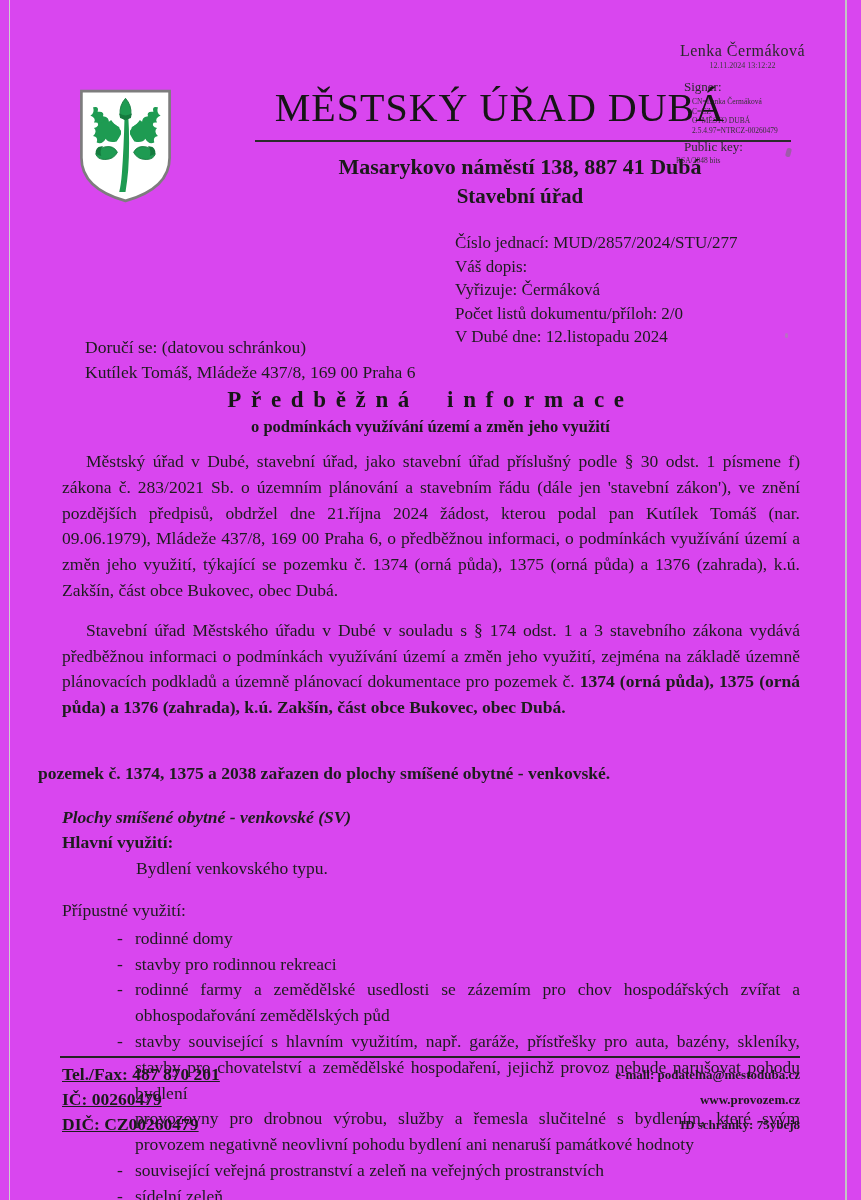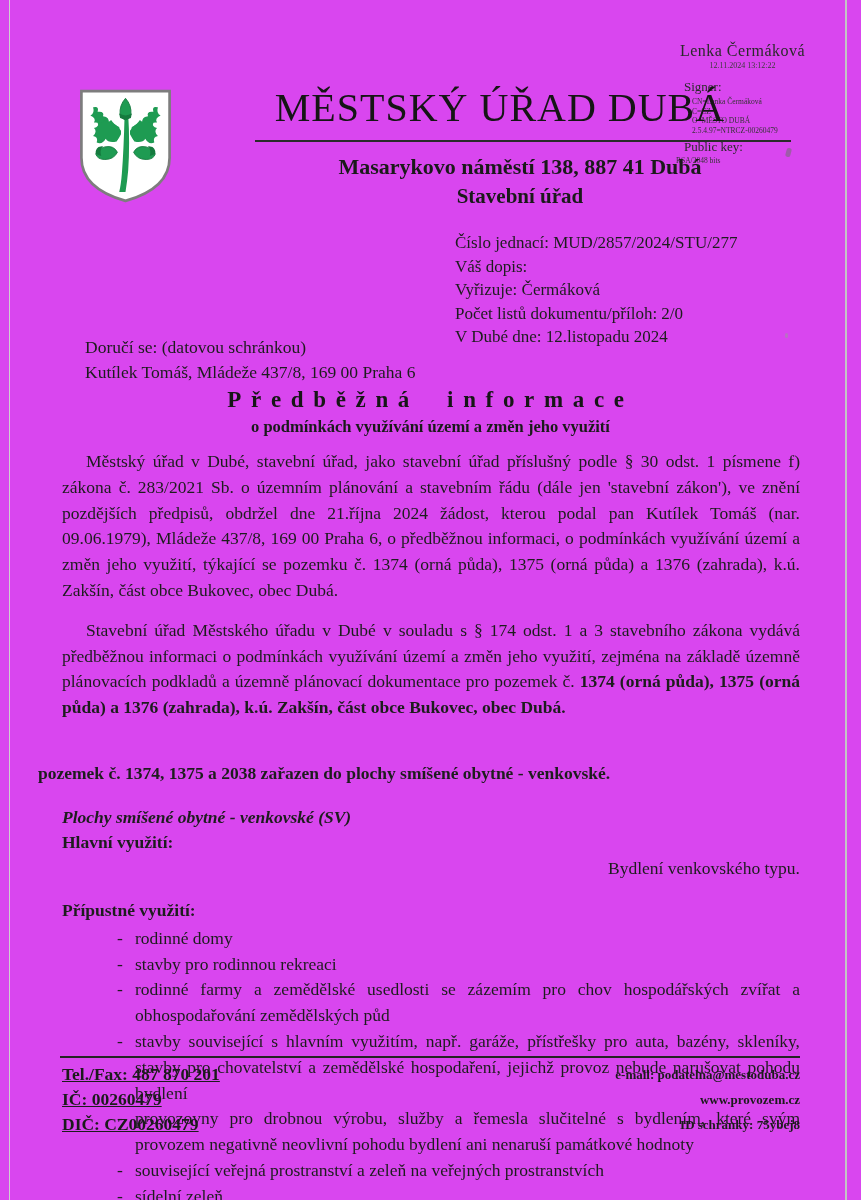--- a/index.html
+++ b/index.html
@@ -89,23 +89,23 @@
   
   .body-copy {
     position: absolute; left: 62px; top: 449px; width: 738px;
     font-size: 17.5px; line-height: 25.8px; text-align: justify; color: #1d1d1d;
   }
   .para { margin-bottom: 14px; }
   .para.indent { text-indent: 24px; }
   .bold { font-weight: bold; }
   .section-head-italic { font-weight: bold; font-style: italic; font-size: 17.5px; }
   .section-head { font-weight: bold; }
-  .indented-line { margin-left: 74px; text-align: right; }
+  .indented-line { margin-left: 74px; text-align: left; }
   .zone-block { margin-top: 18px; margin-bottom: 16px; }
-  .list-head { font-weight: bold; margin-top: 16px; }
+  .list-head { font-weight: normal; margin-top: 16px; }
   .dash-list { margin-top: 2px; }
   .li { display: flex; }
   .li .dash { width: 30px; min-width: 30px; text-align: center; margin-left: 43px; }
   .li .li-text { flex: 1; text-align: justify; }
 
   
   .footer-rule {
     position: absolute; left: 60px; top: 1056px; width: 740px; height: 2px;
     background: #232323;
   }

